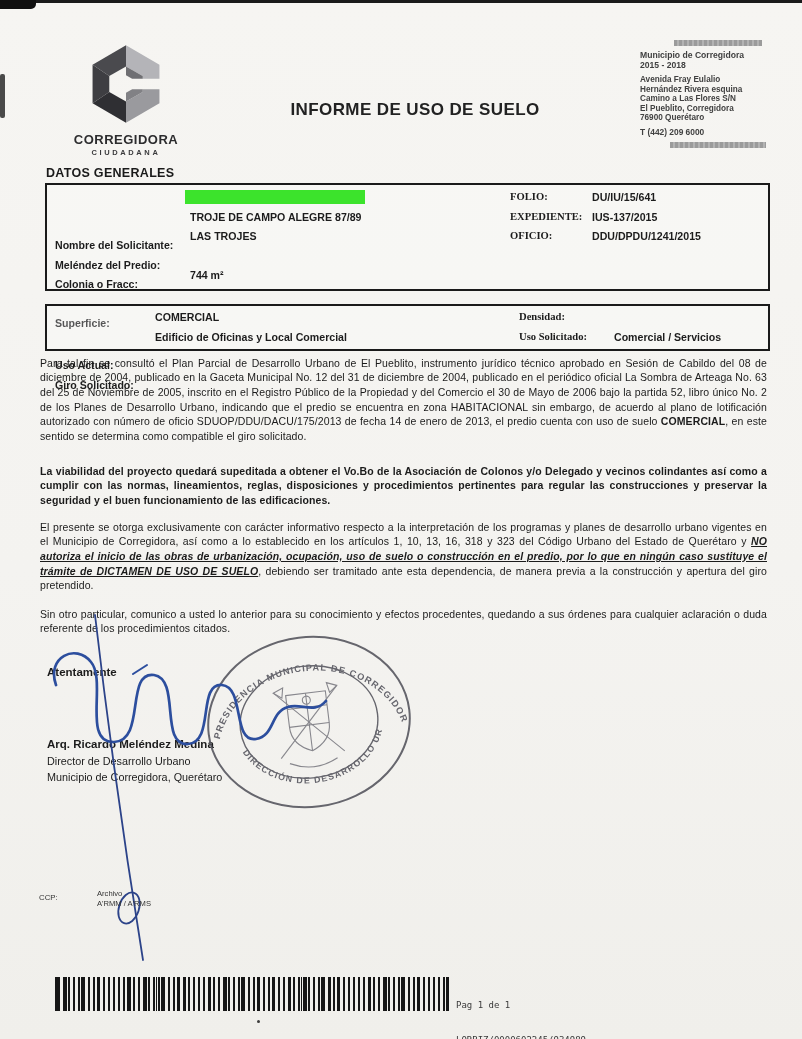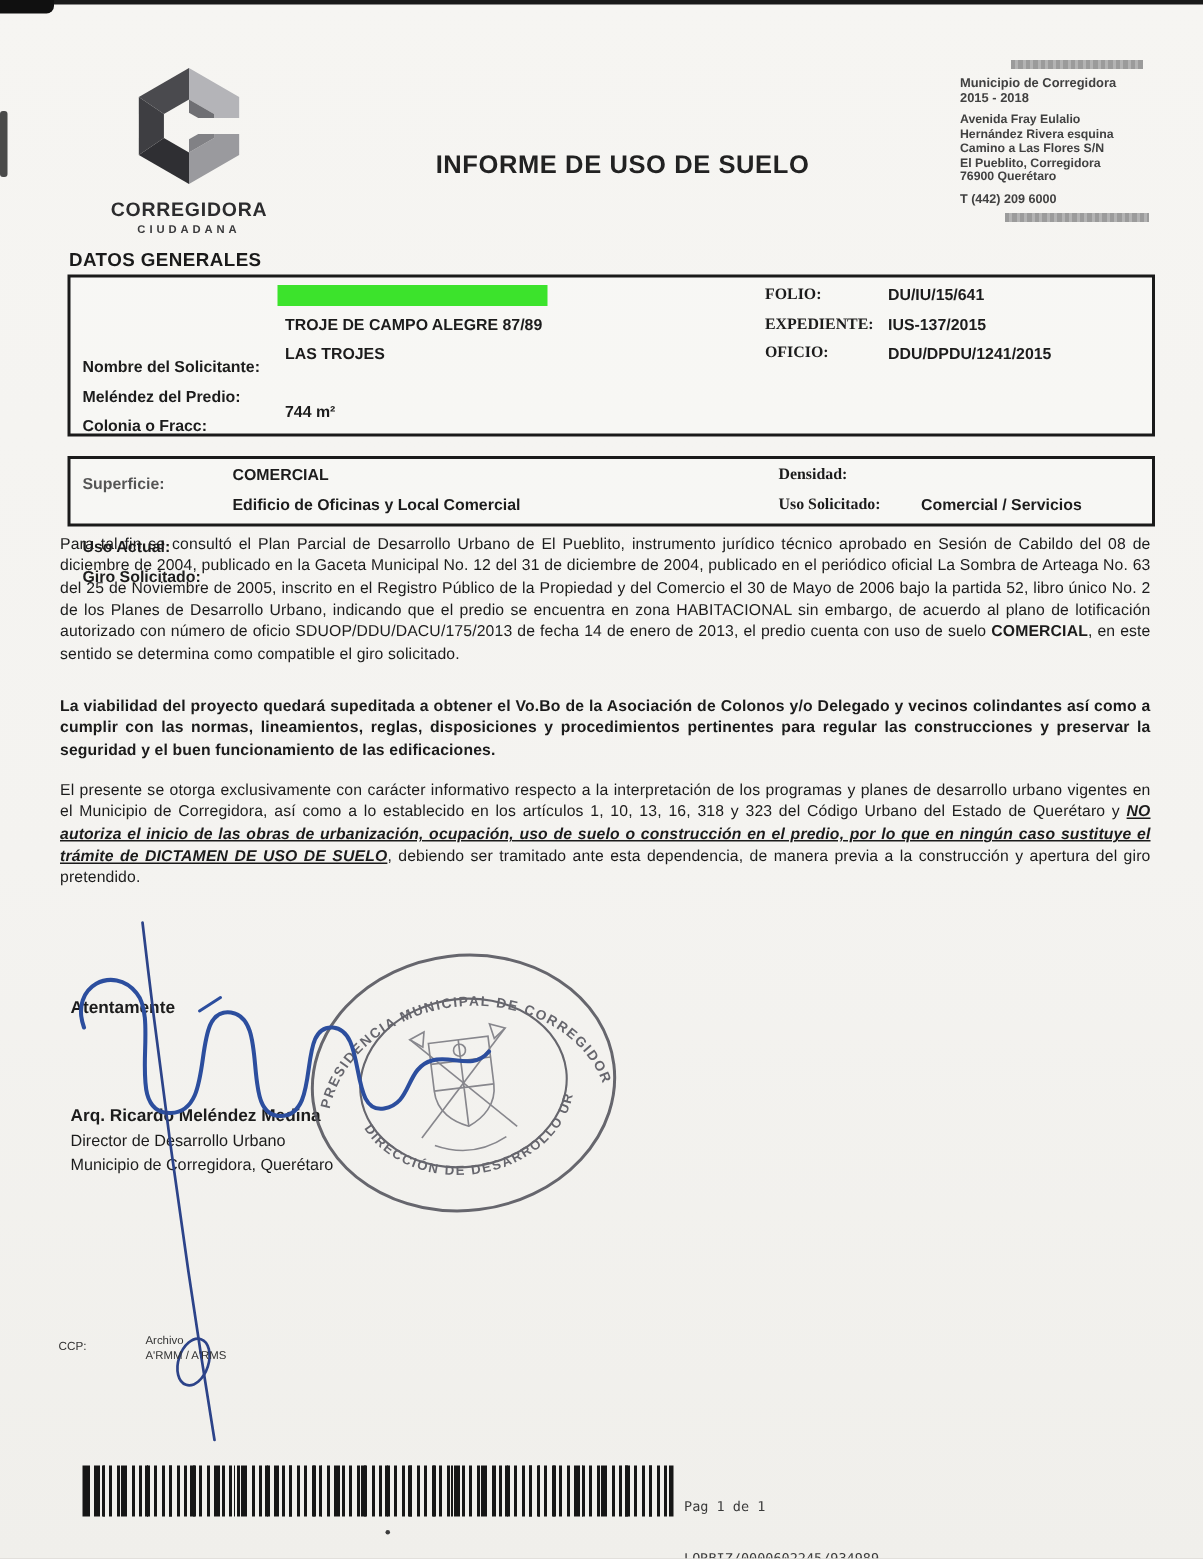--- a/index.html
+++ b/index.html
@@ -155,20 +155,21 @@
       <span class="valR">Comercial / Servicios</span>
     </div>
   </div>
 
   <p class="para" style="top:345px"><span>Para tal fin se consultó el Plan Parcial de Desarrollo Urbano de El Pueblito, instrumento jurídico técnico aprobado en Sesión de Cabildo del 08 de diciembre de 2004, publicado en la Gaceta Municipal No. 12 del 31 de diciembre de 2004, publicado en el periódico oficial La Sombra de Arteaga No. 63 del 25 de Noviembre de 2005, inscrito en el Registro Público de la Propiedad y del Comercio el 30 de Mayo de 2006 bajo la partida 52, libro único No. 2 de los Planes de Desarrollo Urbano, indicando que el predio se encuentra en zona HABITACIONAL sin embargo, de acuerdo al plano de lotificación autorizado con número de oficio SDUOP/DDU/DACU/175/2013 de fecha 14 de enero de 2013, el predio cuenta con uso de suelo </span><b>COMERCIAL</b><span>, en este sentido se determina como compatible el giro solicitado.</span></p>
 
   <p class="para bold-para" style="top:453px">La viabilidad del proyecto quedará supeditada a obtener el Vo.Bo de la Asociación de Colonos y/o Delegado y vecinos colindantes así como a cumplir con las normas, lineamientos, reglas, disposiciones y procedimientos pertinentes para regular las construcciones y preservar la seguridad y el buen funcionamiento de las edificaciones.</p>
 
   <p class="para" style="top:509px"><span>El presente se otorga exclusivamente con carácter informativo respecto a la interpretación de los programas y planes de desarrollo urbano vigentes en el Municipio de Corregidora, así como a lo establecido en los artículos 1, 10, 13, 16, 318 y 323 del Código Urbano del Estado de Querétaro y </span><span class="biu">NO autoriza el inicio de las obras de urbanización, ocupación, uso de suelo o construcción en el predio, por lo que en ningún caso sustituye el trámite de DICTAMEN DE USO DE SUELO</span><span>, debiendo ser tramitado ante esta dependencia, de manera previa a la construcción y apertura del giro pretendido.</span></p>
 
+  <p class="para" style="top:596px">Sin otro particular, comunico a usted lo anterior para su conocimiento y efectos procedentes, quedando a sus órdenes para cualquier aclaración o duda referente de los procedimientos citados.</p>
 
   <div class="salutation">Atentamente</div>
   <div class="sig-name">Arq. Ricardo Meléndez Medina</div>
   <div class="sig-title1">Director de Desarrollo Urbano</div>
   <div class="sig-title2">Municipio de Corregidora, Querétaro</div>
 
   <svg class="stamp" width="212" height="178" viewBox="0 0 212 178">
     <defs>
       <path id="arcTop" d="M 14,100 A 94,78 0 0 1 198,100" fill="none"></path>
       <path id="arcBot" d="M 34,104 A 74,60 0 0 0 178,104" fill="none"></path>

